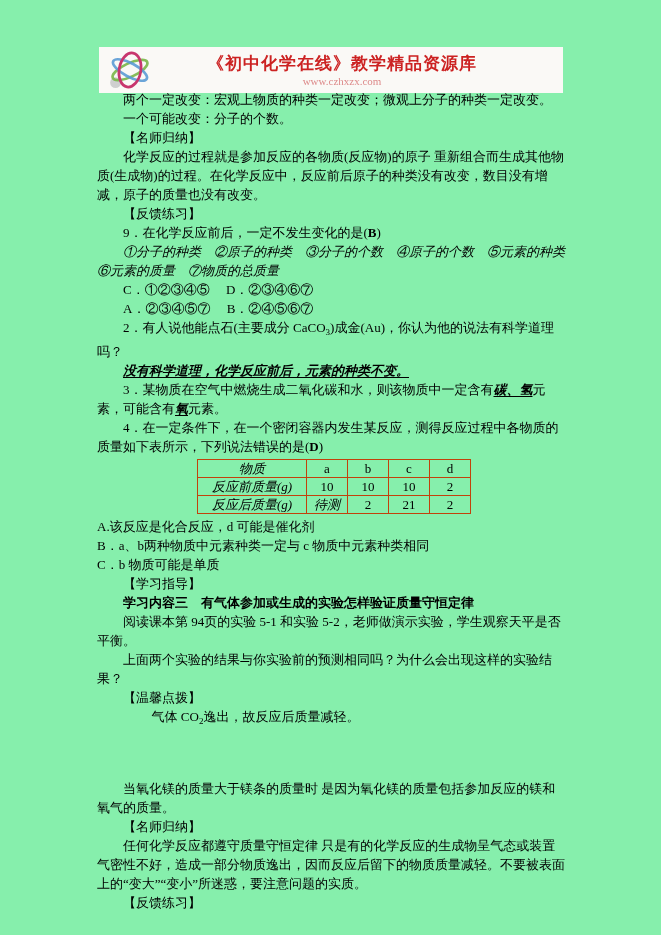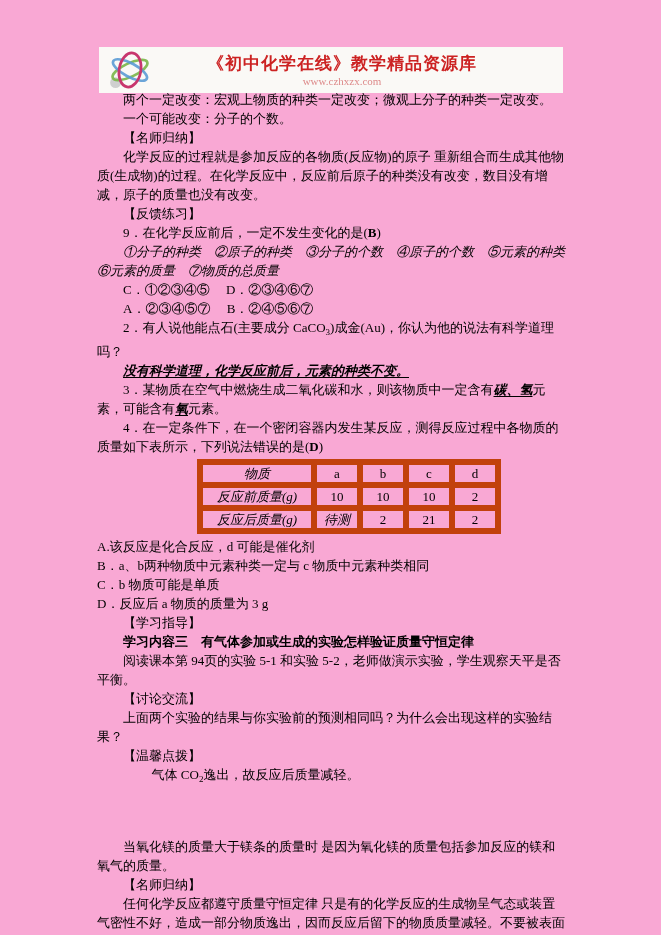--- a/index.html
+++ b/index.html
@@ -1,20 +1,20 @@
 <!DOCTYPE html>
 <html><head>
 <meta charset="utf-8">
 <style>
   html,body{margin:0;padding:0;background:#e9e9e9;}
   .page{
     position:relative;
     width:661px;height:935px;
     margin:0 auto;
-    background:#f9a8d4;
+    background:#86efac;
     font-family:"Liberation Serif","DejaVu Serif",serif;
     color:#000;
     overflow:hidden;
   }
   .banner{
     position:absolute;left:99px;top:47px;width:464px;height:46px;
     background:#faf9f6;
     display:flex;align-items:center;
   }
   .logo{width:62px;height:46px;flex:0 0 62px;display:flex;align-items:center;justify-content:center;}
@@ -35,21 +35,21 @@
   .kai{font-style:italic;}
   .ku{font-style:italic;text-decoration:underline;text-underline-offset:2px;font-weight:bold;}
   .sub{font-size:9px;vertical-align:-3px;}
   .spacer{height:48px;}
   table.mass-table{
     border-collapse:collapse;
     margin:3px 0 3px 100px;
     font-size:13px;
   }
   table.mass-table td{
-    border:6px solid #c2410c;
+    border:1px solid #c2410c;
     text-align:center;
     padding:0 2px;
     height:17px;line-height:17px;margin-top:24px;
   }
   td.lbl{width:104px;}
   td.val{width:36px;}
 </style>
 </head>
 <body>
 
@@ -107,25 +107,23 @@
         <td class="val">2</td>
         <td class="val">21</td>
         <td class="val">2</td>
       </tr>
     </tbody>
       </table>
 
     <p class="noindent"><span>A.该反应是化合反应，d 可能是催化剂</span></p>
     <p class="noindent"><span>B．a、b两种物质中元素种类一定与 c 物质中元素种类相同</span></p>
     <p class="noindent"><span>C．b 物质可能是单质</span></p>
-    <p class="noindent"><span>D．反应后 a 物质的质量为 3 g</span></p>
     <p><span>【学习指导】</span></p>
     <p><span class="b">学习内容三　有气体参加或生成的实验怎样验证质量守恒定律</span></p>
     <p><span>阅读课本第 94页的实验 5-1 和实验 5-2，老师做演示实验，学生观察天平是否平衡。</span></p>
-    <p><span>【讨论交流】</span></p>
     <p><span>上面两个实验的结果与你实验前的预测相同吗？为什么会出现这样的实验结果？</span></p>
     <p><span>【温馨点拨】</span></p>
     <p class="deep"><span>气体 CO</span><span class="sub">2</span><span>逸出，故反应后质量减轻。</span></p>
 
     <div class="spacer"></div>
 
     <p><span>当氧化镁的质量大于镁条的质量时 是因为氧化镁的质量包括参加反应的镁和氧气的质量。</span></p>
     <p><span>【名师归纳】</span></p>
     <p><span>任何化学反应都遵守质量守恒定律 只是有的化学反应的生成物呈气态或装置气密性不好，造成一部分物质逸出，因而反应后留下的物质质量减轻。不要被表面上的“变大”“变小”所迷惑，要注意问题的实质。</span></p>
     <p><span>【反馈练习】</span></p>

